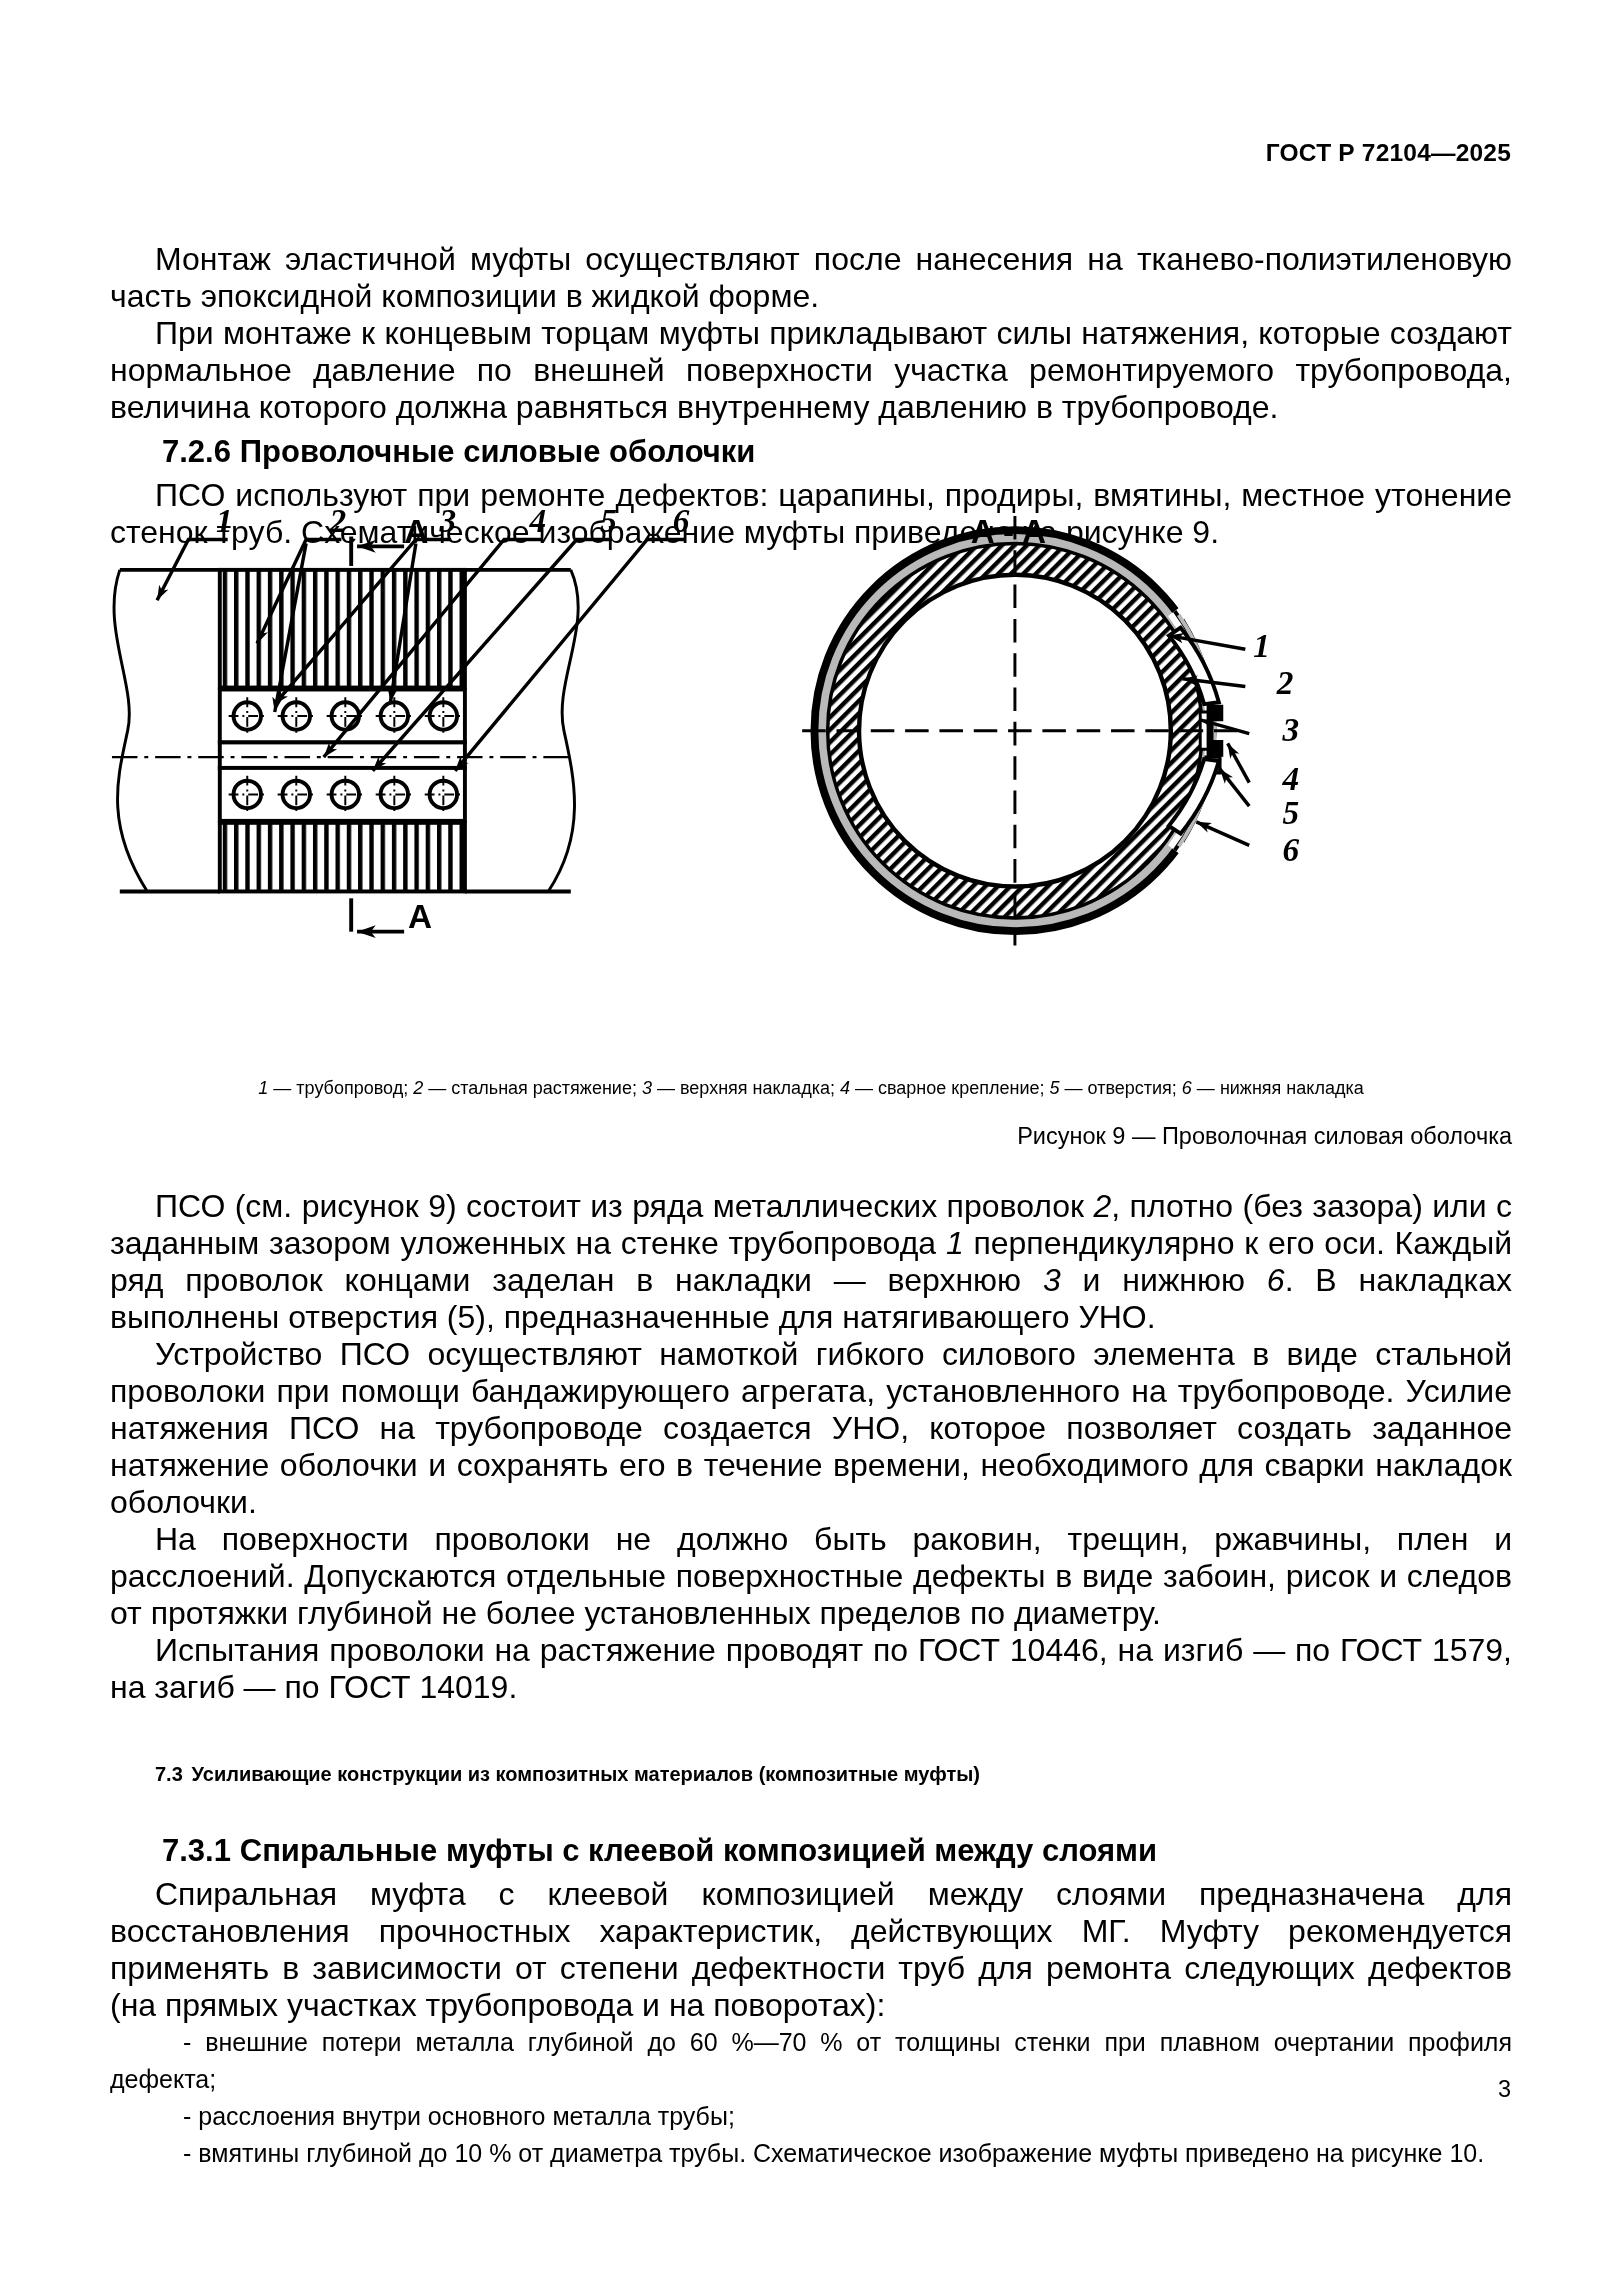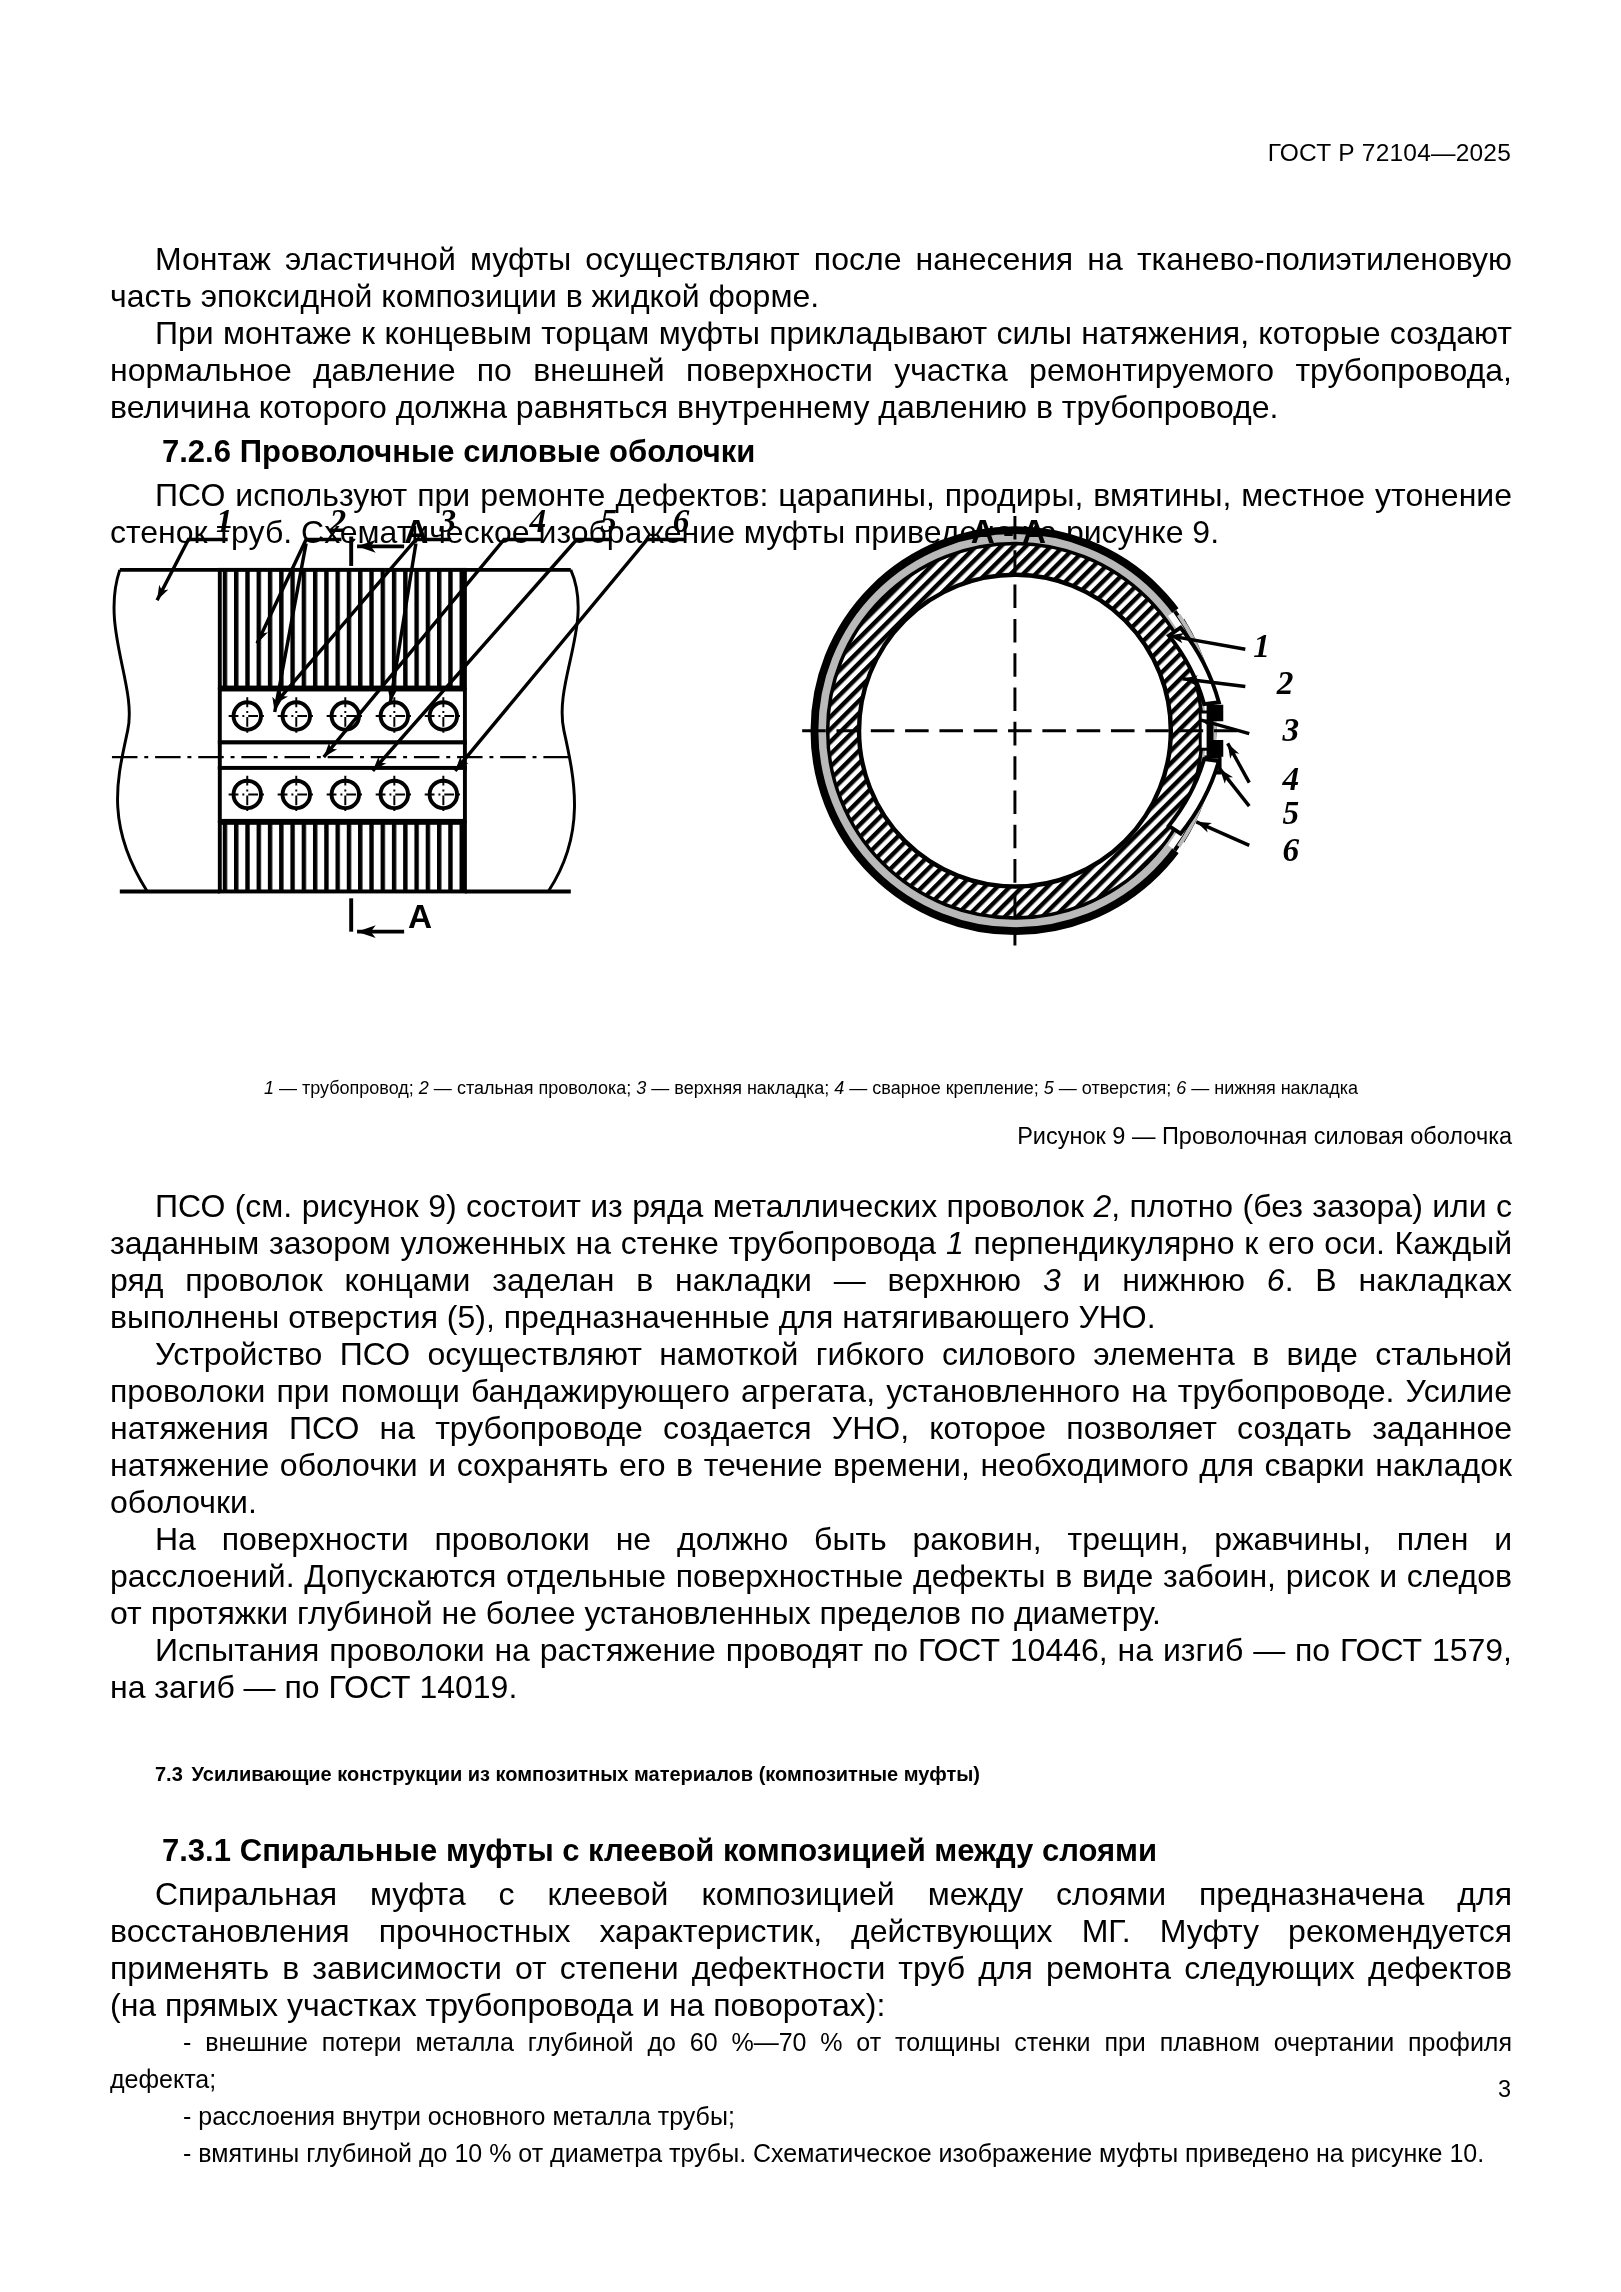--- a/index.html
+++ b/index.html
@@ -18,21 +18,21 @@
     background: #ffffff;
     overflow: hidden;
   }
 
   
   .header {
     position: absolute;
     top: 139px;
     right: 110px;
     font-size: 24.5px;
-    font-weight: normal;
+    font-weight: bold;
     letter-spacing: 0.2px;
     white-space: nowrap;
     margin-left: 44px;
   }
 
   
   .col {
     position: absolute;
     left: 110px;
     width: 1402px;
@@ -322,21 +322,21 @@
       <g font-family="Liberation Sans, sans-serif" font-weight="bold" font-size="34" fill="#000">
         <text x="300" y="34">A</text>
         <text x="304" y="426">A</text>
         <text x="878" y="34">A - A</text>
       </g>
     </svg>
   </div>
 
   <div class="fig-legend">
     <i>1</i> — <span>трубопровод</span>;
-    <i>2</i> — <span>стальная проволока</span>;
+    <i>2</i> — <span>стальная растяжение</span>;
     <i>3</i> — <span>верхняя накладка</span>;
     <i>4</i> — <span>сварное крепление</span>;
     <i>5</i> — <span>отверстия</span>;
     <i>6</i> — <span>нижняя накладка</span>
   </div>
 
   <div class="fig-title">Рисунок 9 — Проволочная силовая оболочка</div>
 
   <div class="col" style="top:1188px;">
 

